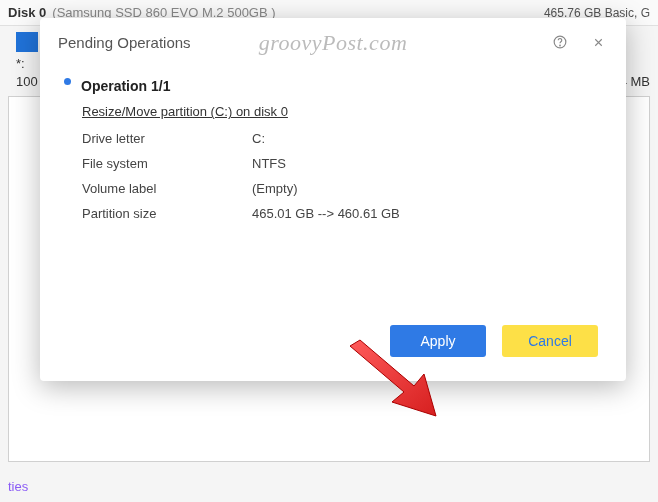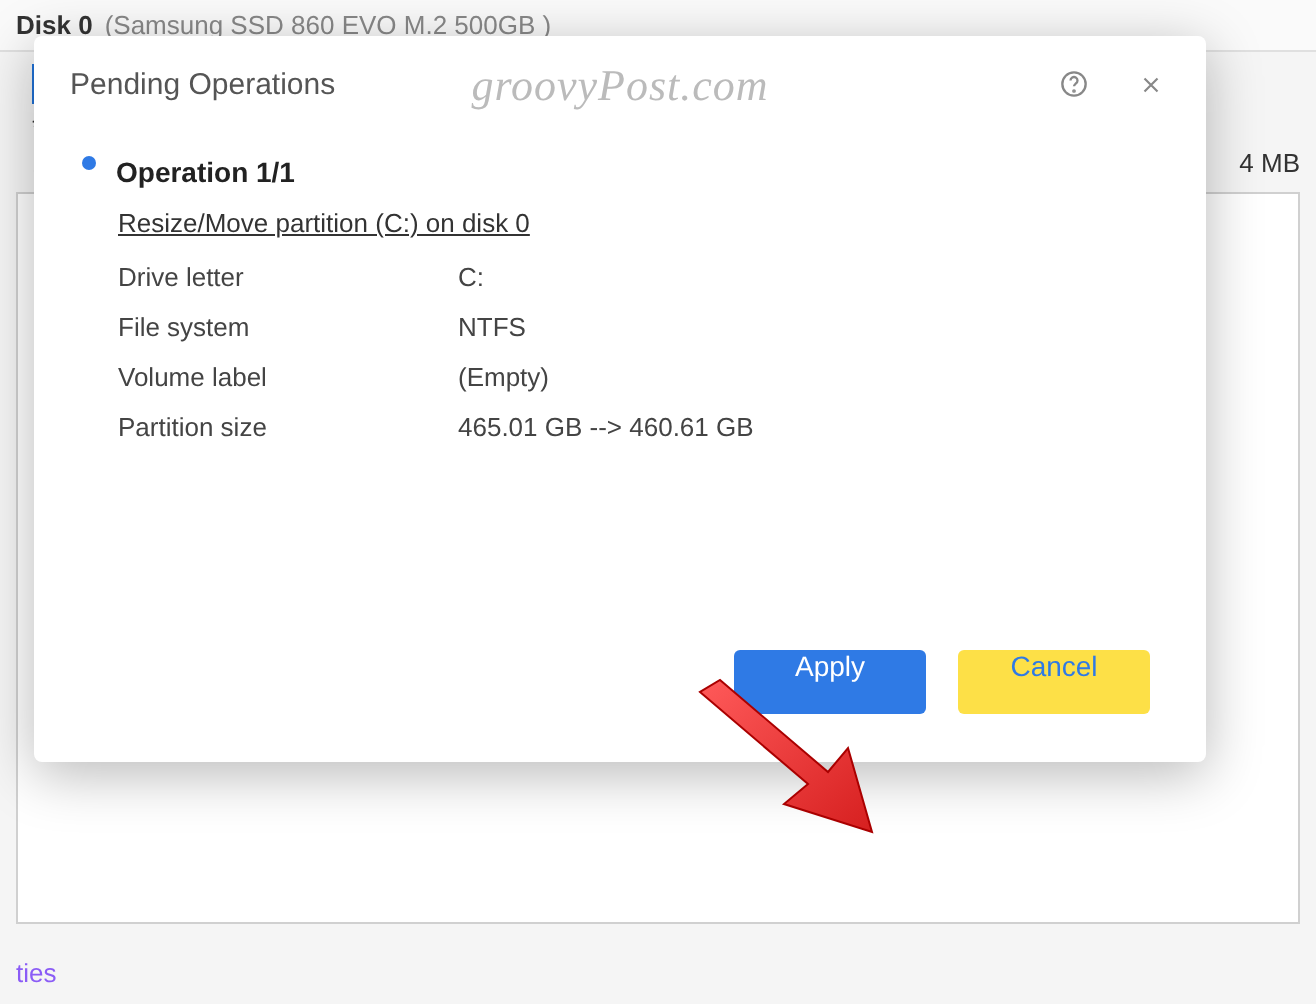--- a/index.html
+++ b/index.html
@@ -59,21 +59,21 @@
     }
     .bg-panel {
       position: absolute;
       top: 96px; left: 8px; right: 8px; bottom: 40px;
       background: #fff;
       border: 1px solid #d0d0d0;
     }
 
     .modal {
       position: absolute;
-      top: 18px; left: 17px;
+      top: 18px; left: 40px;
       width: 586px; height: 363px;
       background: #fff;
       border-radius: 4px;
       box-shadow: 0 6px 28px rgba(0,0,0,0.28);
       display: flex;
       flex-direction: column;
     }
     .modal-header {
       display: flex;
       align-items: center;
@@ -147,21 +147,21 @@
       padding: 0 28px 24px 0;
     }
     .btn {
       min-width: 96px;
       height: 32px;
       border-radius: 3px;
       border: none;
       font-size: 14px;
       cursor: pointer;
       display: flex;
-      align-items: flex-start;
+      align-items: center;
       justify-content: center;
     }
     .btn-primary {
       background: #2f7ae5;
       color: #fff;
     }
     .btn-secondary {
       background: #fde047;
       color: #2f7ae5;
     }
@@ -171,20 +171,21 @@
       top: 332px;
       pointer-events: none;
     }
   </style>
 </head>
 <body>
 
 <div class="bg-header">
   <span class="bg-disk">Disk 0</span>
   <span class="bg-model">(Samsung SSD 860 EVO M.2 500GB )</span>
+  <span class="bg-size">465.76 GB Basic, G</span>
 </div>
 <div class="bg-bar"></div>
 <div class="bg-row1">*:</div>
 <div class="bg-row2">100</div>
 <div class="bg-right1">(NT..</div>
 <div class="bg-right2">4 MB</div>
 <div class="bg-panel"></div>
 <div class="bg-footer">ties</div>
 
 <div class="modal">

